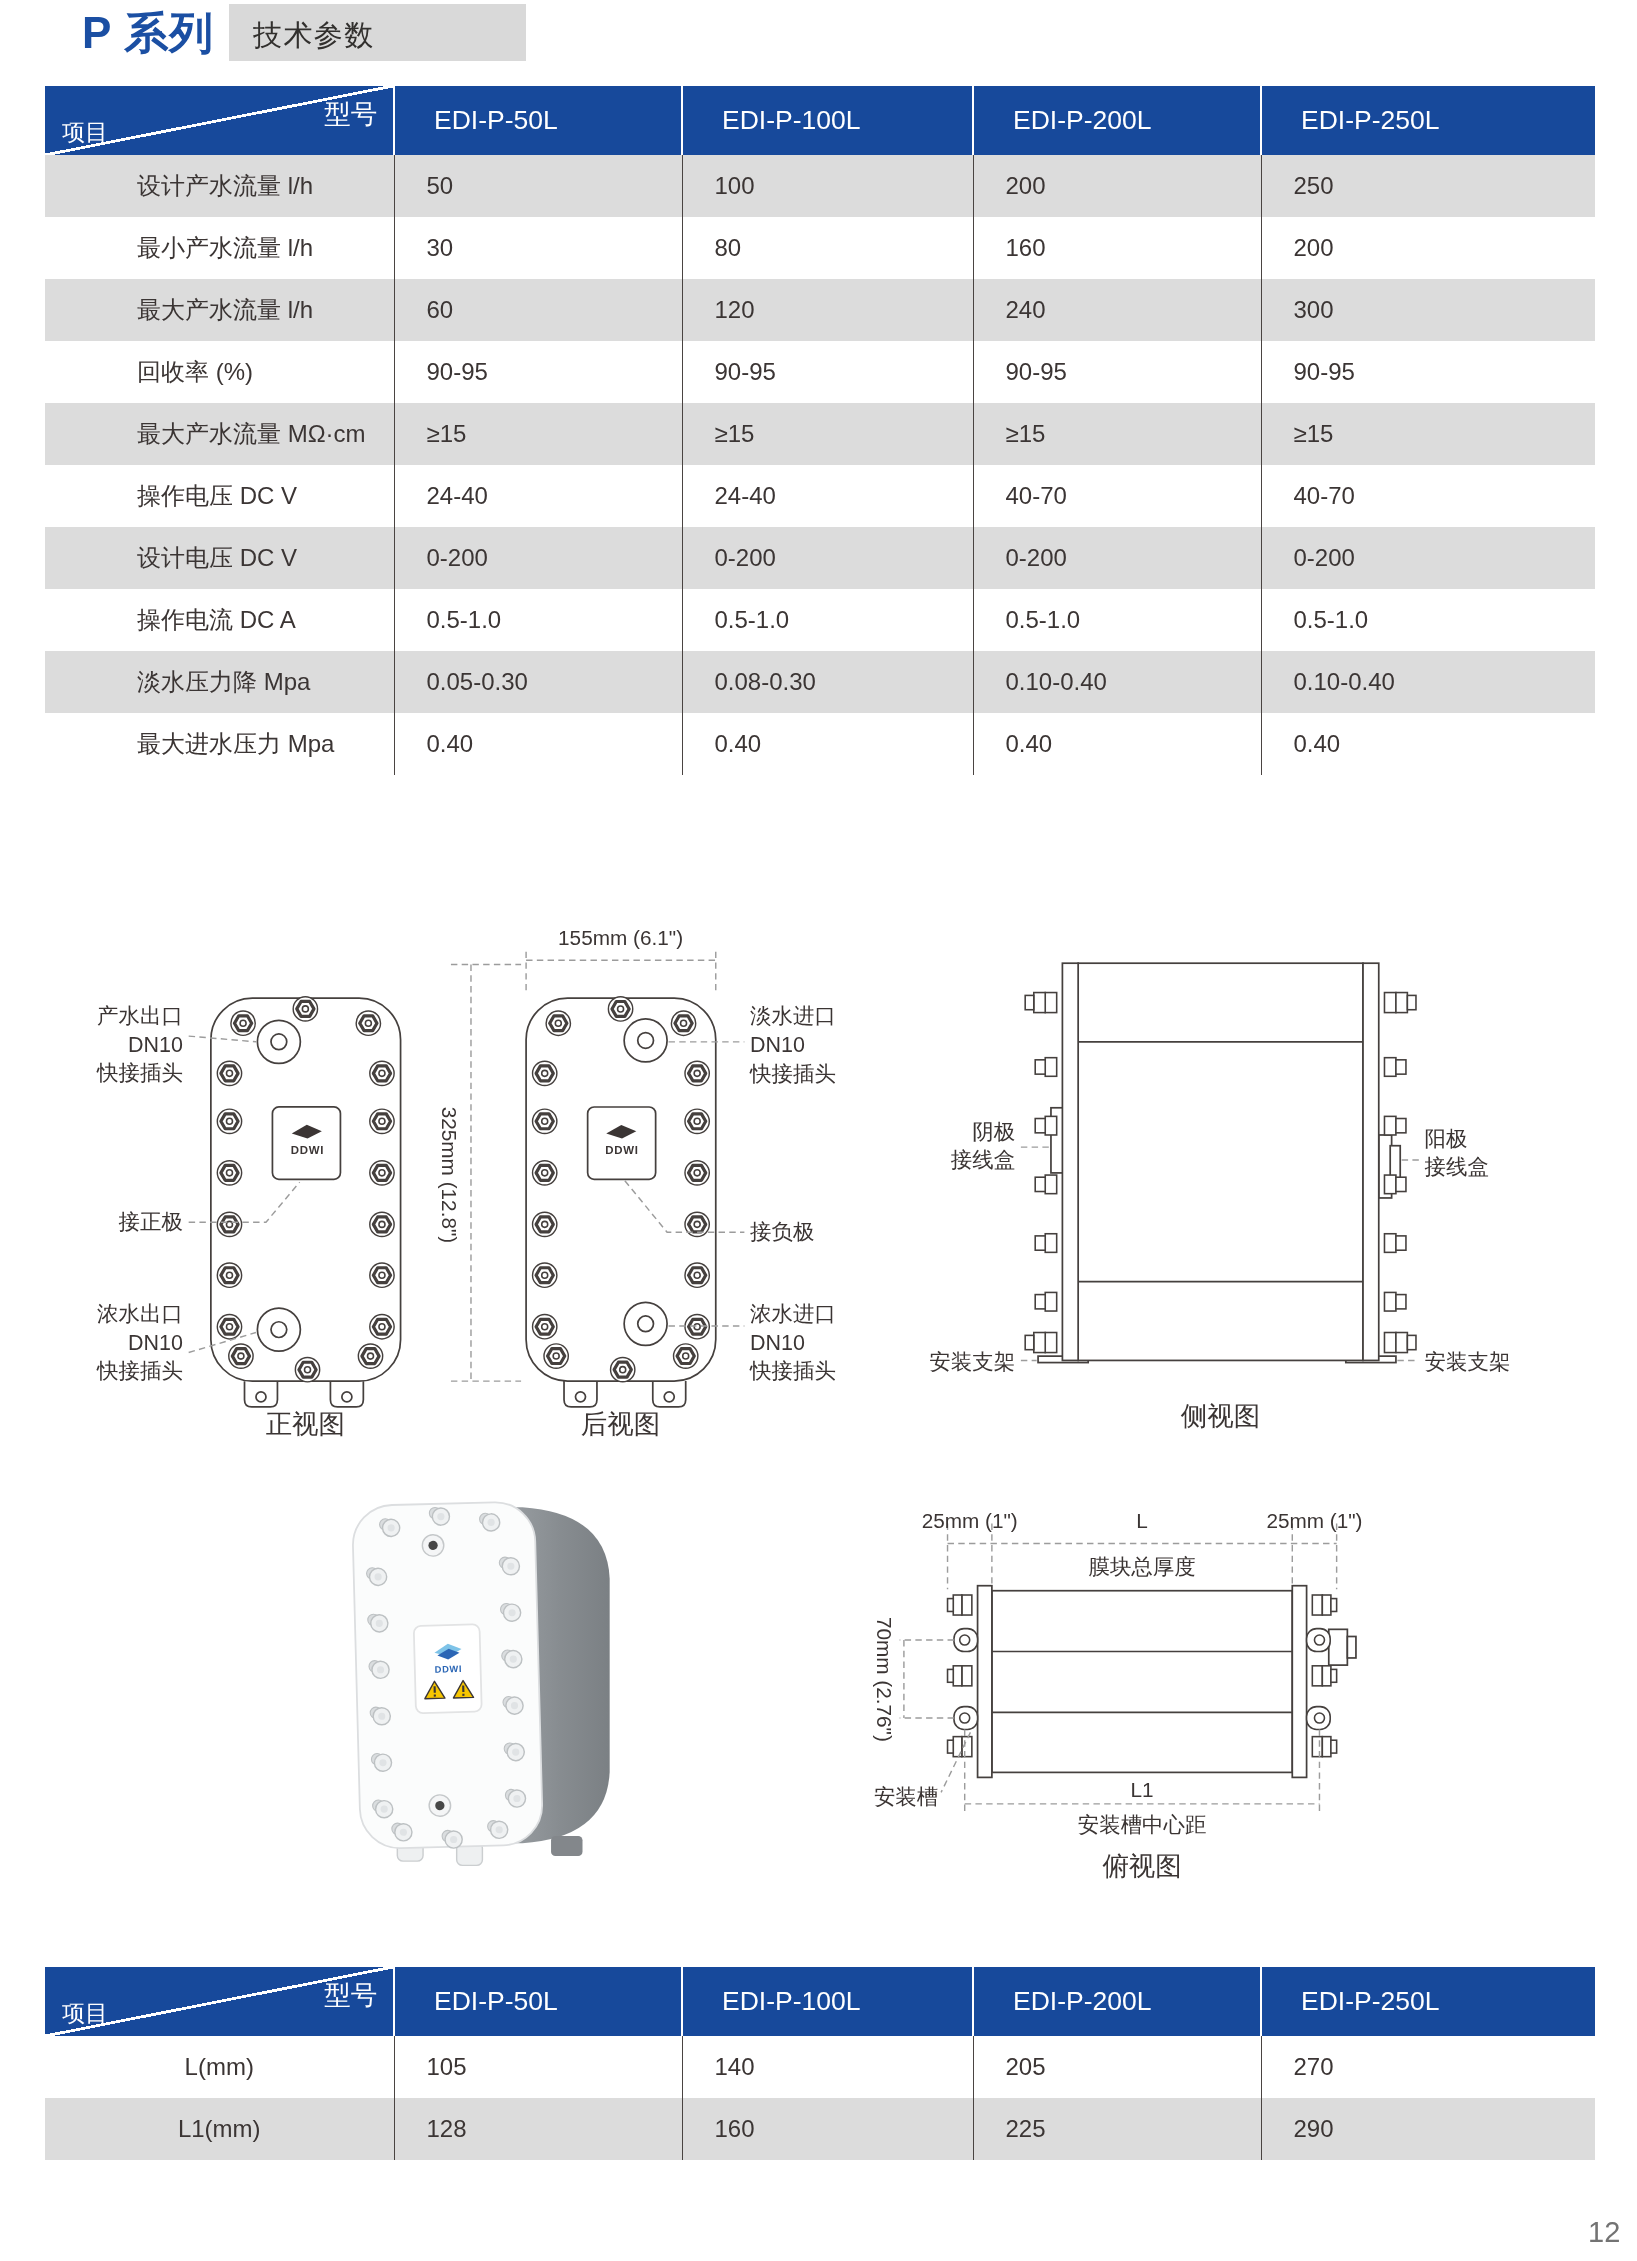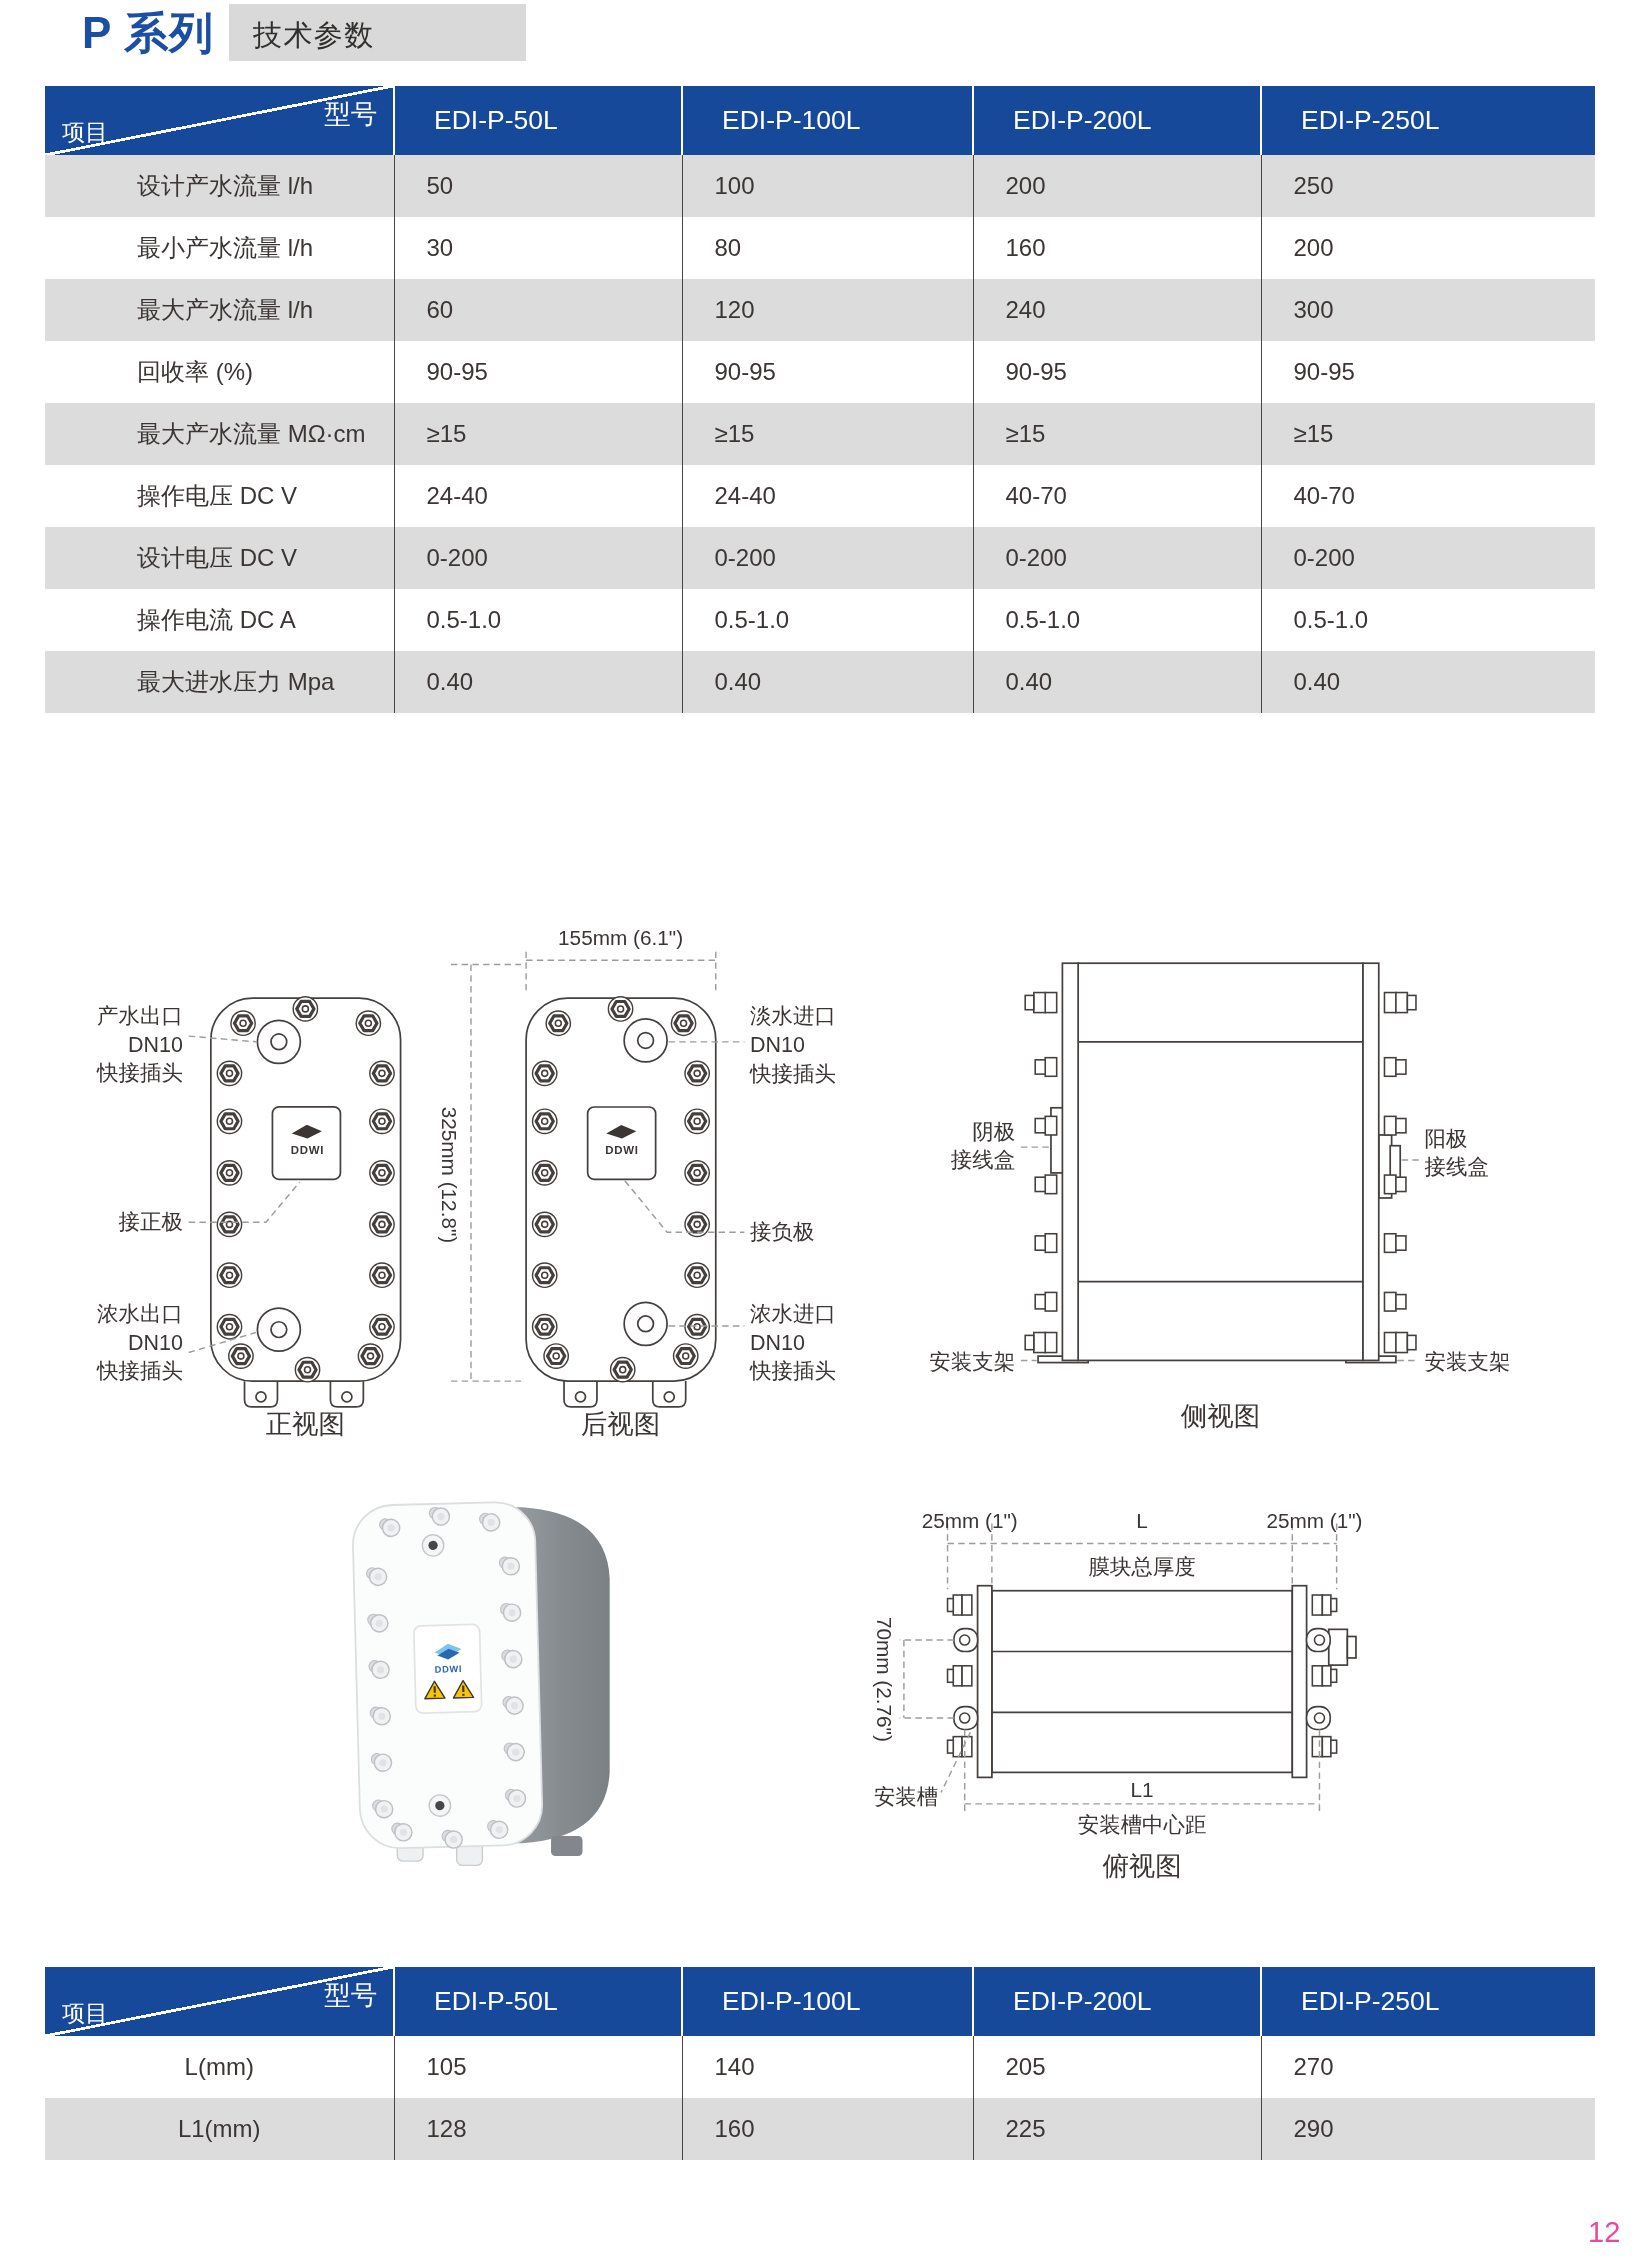--- a/index.html
+++ b/index.html
@@ -43,21 +43,21 @@
 
   
   .fig { position:absolute; }
   svg text { font-family:"Liberation Sans","DejaVu Sans",sans-serif; fill:#3B3534; }
   .lbl { font-size:30px; }
   .dimt { font-size:29px; }
   .cap { font-size:37px; }
   .logot { font-size:16px; font-weight:bold; letter-spacing:1px; }
   .logot2 { font-size:13px; font-weight:bold; fill:#2B66B5; letter-spacing:1px; }
 
-  .page-number { position:absolute; left:1588px; top:2216px; font-size:29px; color:#ec4899; }
+  .page-number { position:absolute; left:1588px; top:2216px; font-size:29px; color:#737373; }
 </style>
 </head>
 <body>
 
 <div class="page">
 
   <div class="doc-header">
     <div class="series-title">P 系列</div>
     <div class="badge">
       <span>技术参数</span>
@@ -135,20 +135,27 @@
             <td class="val">0-200</td>
             <td class="val">0-200</td>
             <td class="val">0-200</td>
           </tr>
       <tr>
             <td class="lab">操作电流 DC A</td>
             <td class="val">0.5-1.0</td>
             <td class="val">0.5-1.0</td>
             <td class="val">0.5-1.0</td>
             <td class="val">0.5-1.0</td>
+          </tr>
+      <tr>
+            <td class="lab">淡水压力降 Mpa</td>
+            <td class="val">0.05-0.30</td>
+            <td class="val">0.08-0.30</td>
+            <td class="val">0.10-0.40</td>
+            <td class="val">0.10-0.40</td>
           </tr>
       <tr>
             <td class="lab">最大进水压力 Mpa</td>
             <td class="val">0.40</td>
             <td class="val">0.40</td>
             <td class="val">0.40</td>
             <td class="val">0.40</td>
           </tr>
     </tbody>
   </table>

